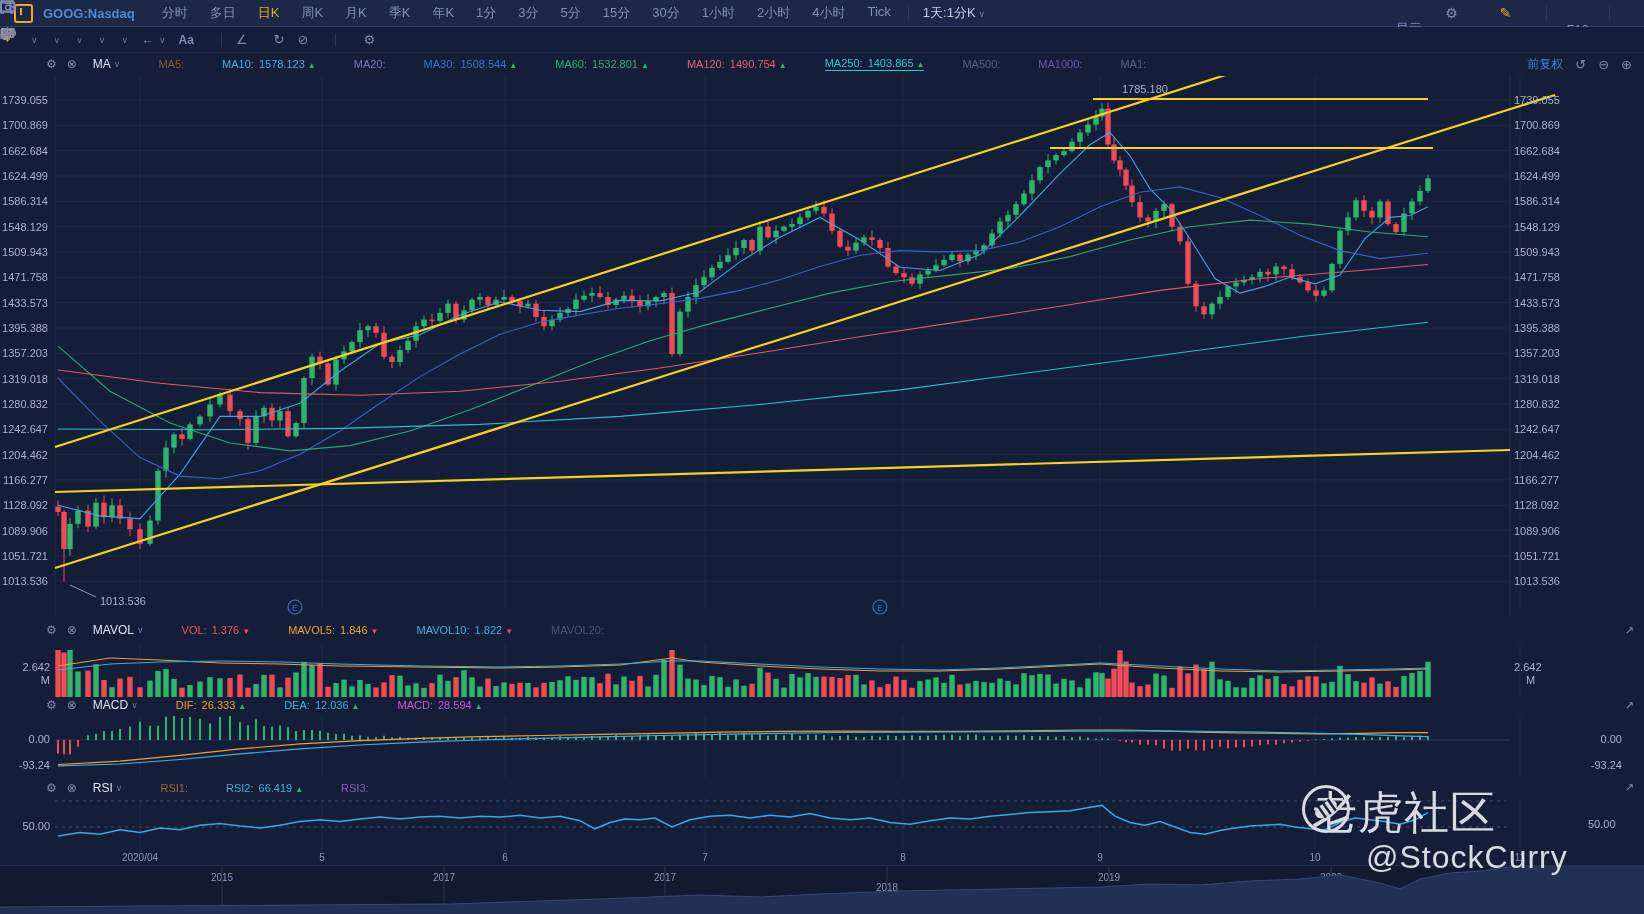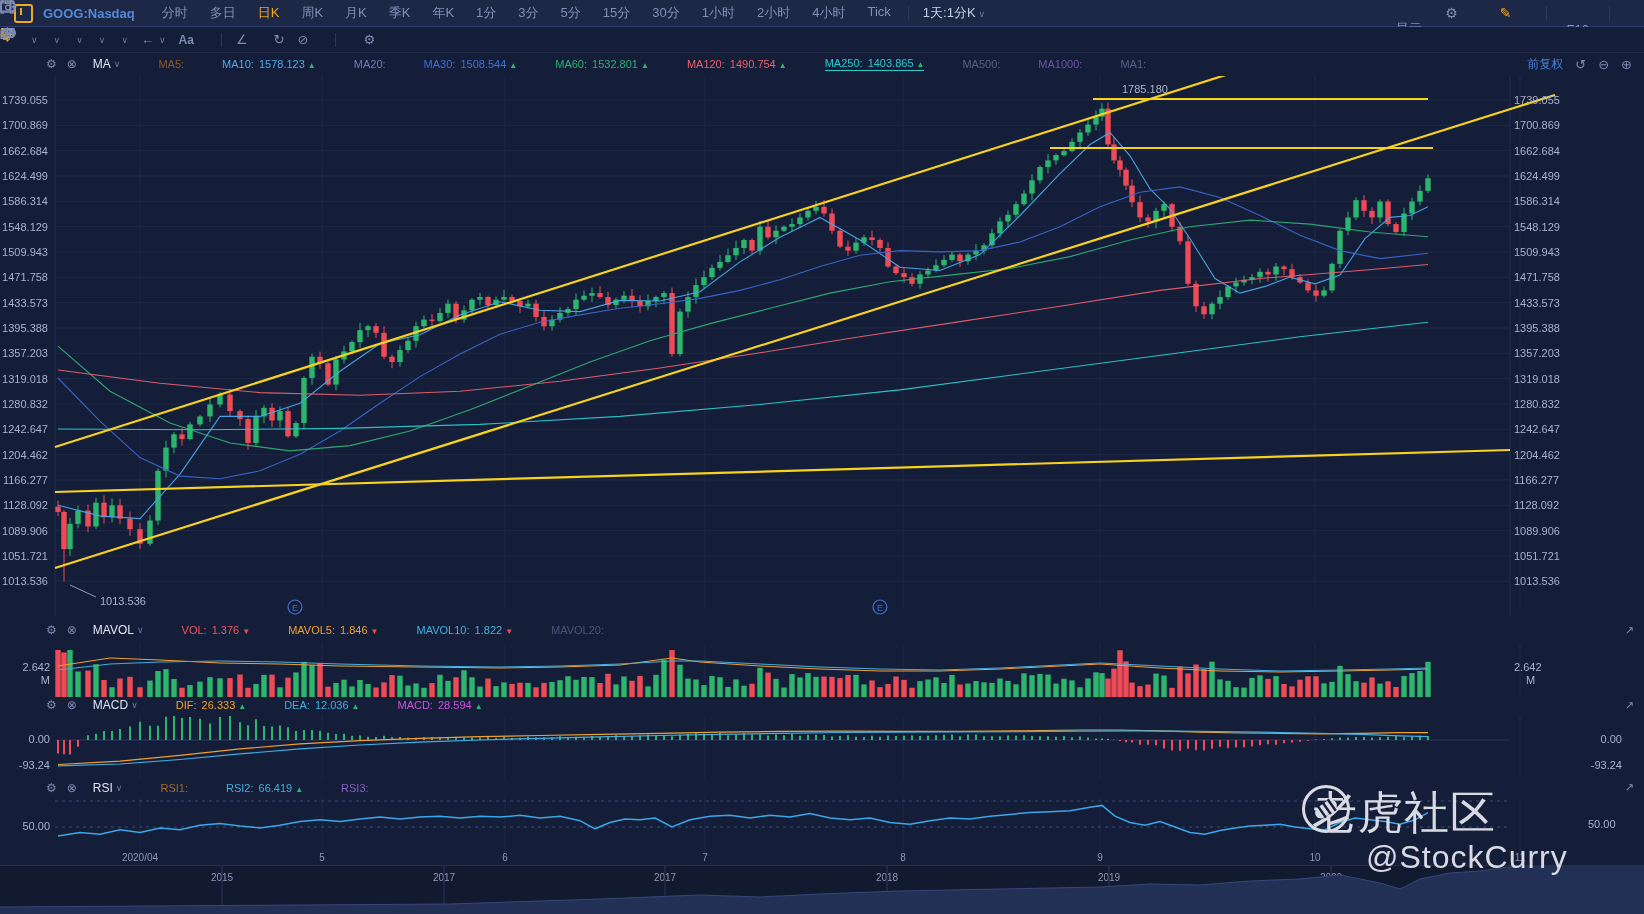--- a/index.html
+++ b/index.html
@@ -1062,21 +1062,21 @@
       <div class="month-lbl" style="left:903px;top:2px;">8</div>
       <div class="month-lbl" style="left:1100px;top:2px;">9</div>
       <div class="month-lbl" style="left:1315px;top:2px;">10</div>
       <div class="month-lbl" style="left:1520px;top:2px;">11</div>
     </div>
 
   <div class="pane" id="navigator" style="top:865px;height:49px;background:#121a30;border-top:1px solid #232e55;">
       <div class="year-lbl" style="left:222px;top:6px;">2015</div>
       <div class="year-lbl" style="left:444px;top:6px;">2017</div>
       <div class="year-lbl" style="left:665px;top:6px;">2017</div>
-      <div class="year-lbl" style="left:887px;top:6px;">2018</div>
+      <div class="year-lbl" style="left:887px;top:16px;">2018</div>
       <div class="year-lbl" style="left:1109px;top:6px;text-align:center;">2019</div>
       <div class="year-lbl" style="left:1331px;top:6px;">2020</div>
       <svg width="1644" height="49" viewBox="0 0 1644 49">
         <line x1="222" y1="0" x2="222" y2="49" stroke="#283459"></line>
         <line x1="444" y1="0" x2="444" y2="49" stroke="#283459"></line>
         <line x1="665" y1="0" x2="665" y2="49" stroke="#283459"></line>
         <line x1="887" y1="0" x2="887" y2="49" stroke="#283459"></line>
         <line x1="1109" y1="0" x2="1109" y2="49" stroke="#283459"></line>
         <line x1="1331" y1="0" x2="1331" y2="49" stroke="#283459"></line>
         <polygon points="0,41 150,40 300,39 450,38 600,33 700,29 760,31 820,28 900,25 1000,23 1100,21 1150,18 1200,19 1250,15 1300,13 1340,9 1380,17 1400,23 1420,13 1450,7 1480,5 1510,1 1550,-3 1590,-7 1620,-9 1644,-10 1644,49 0,49" fill="#223055"></polygon>

